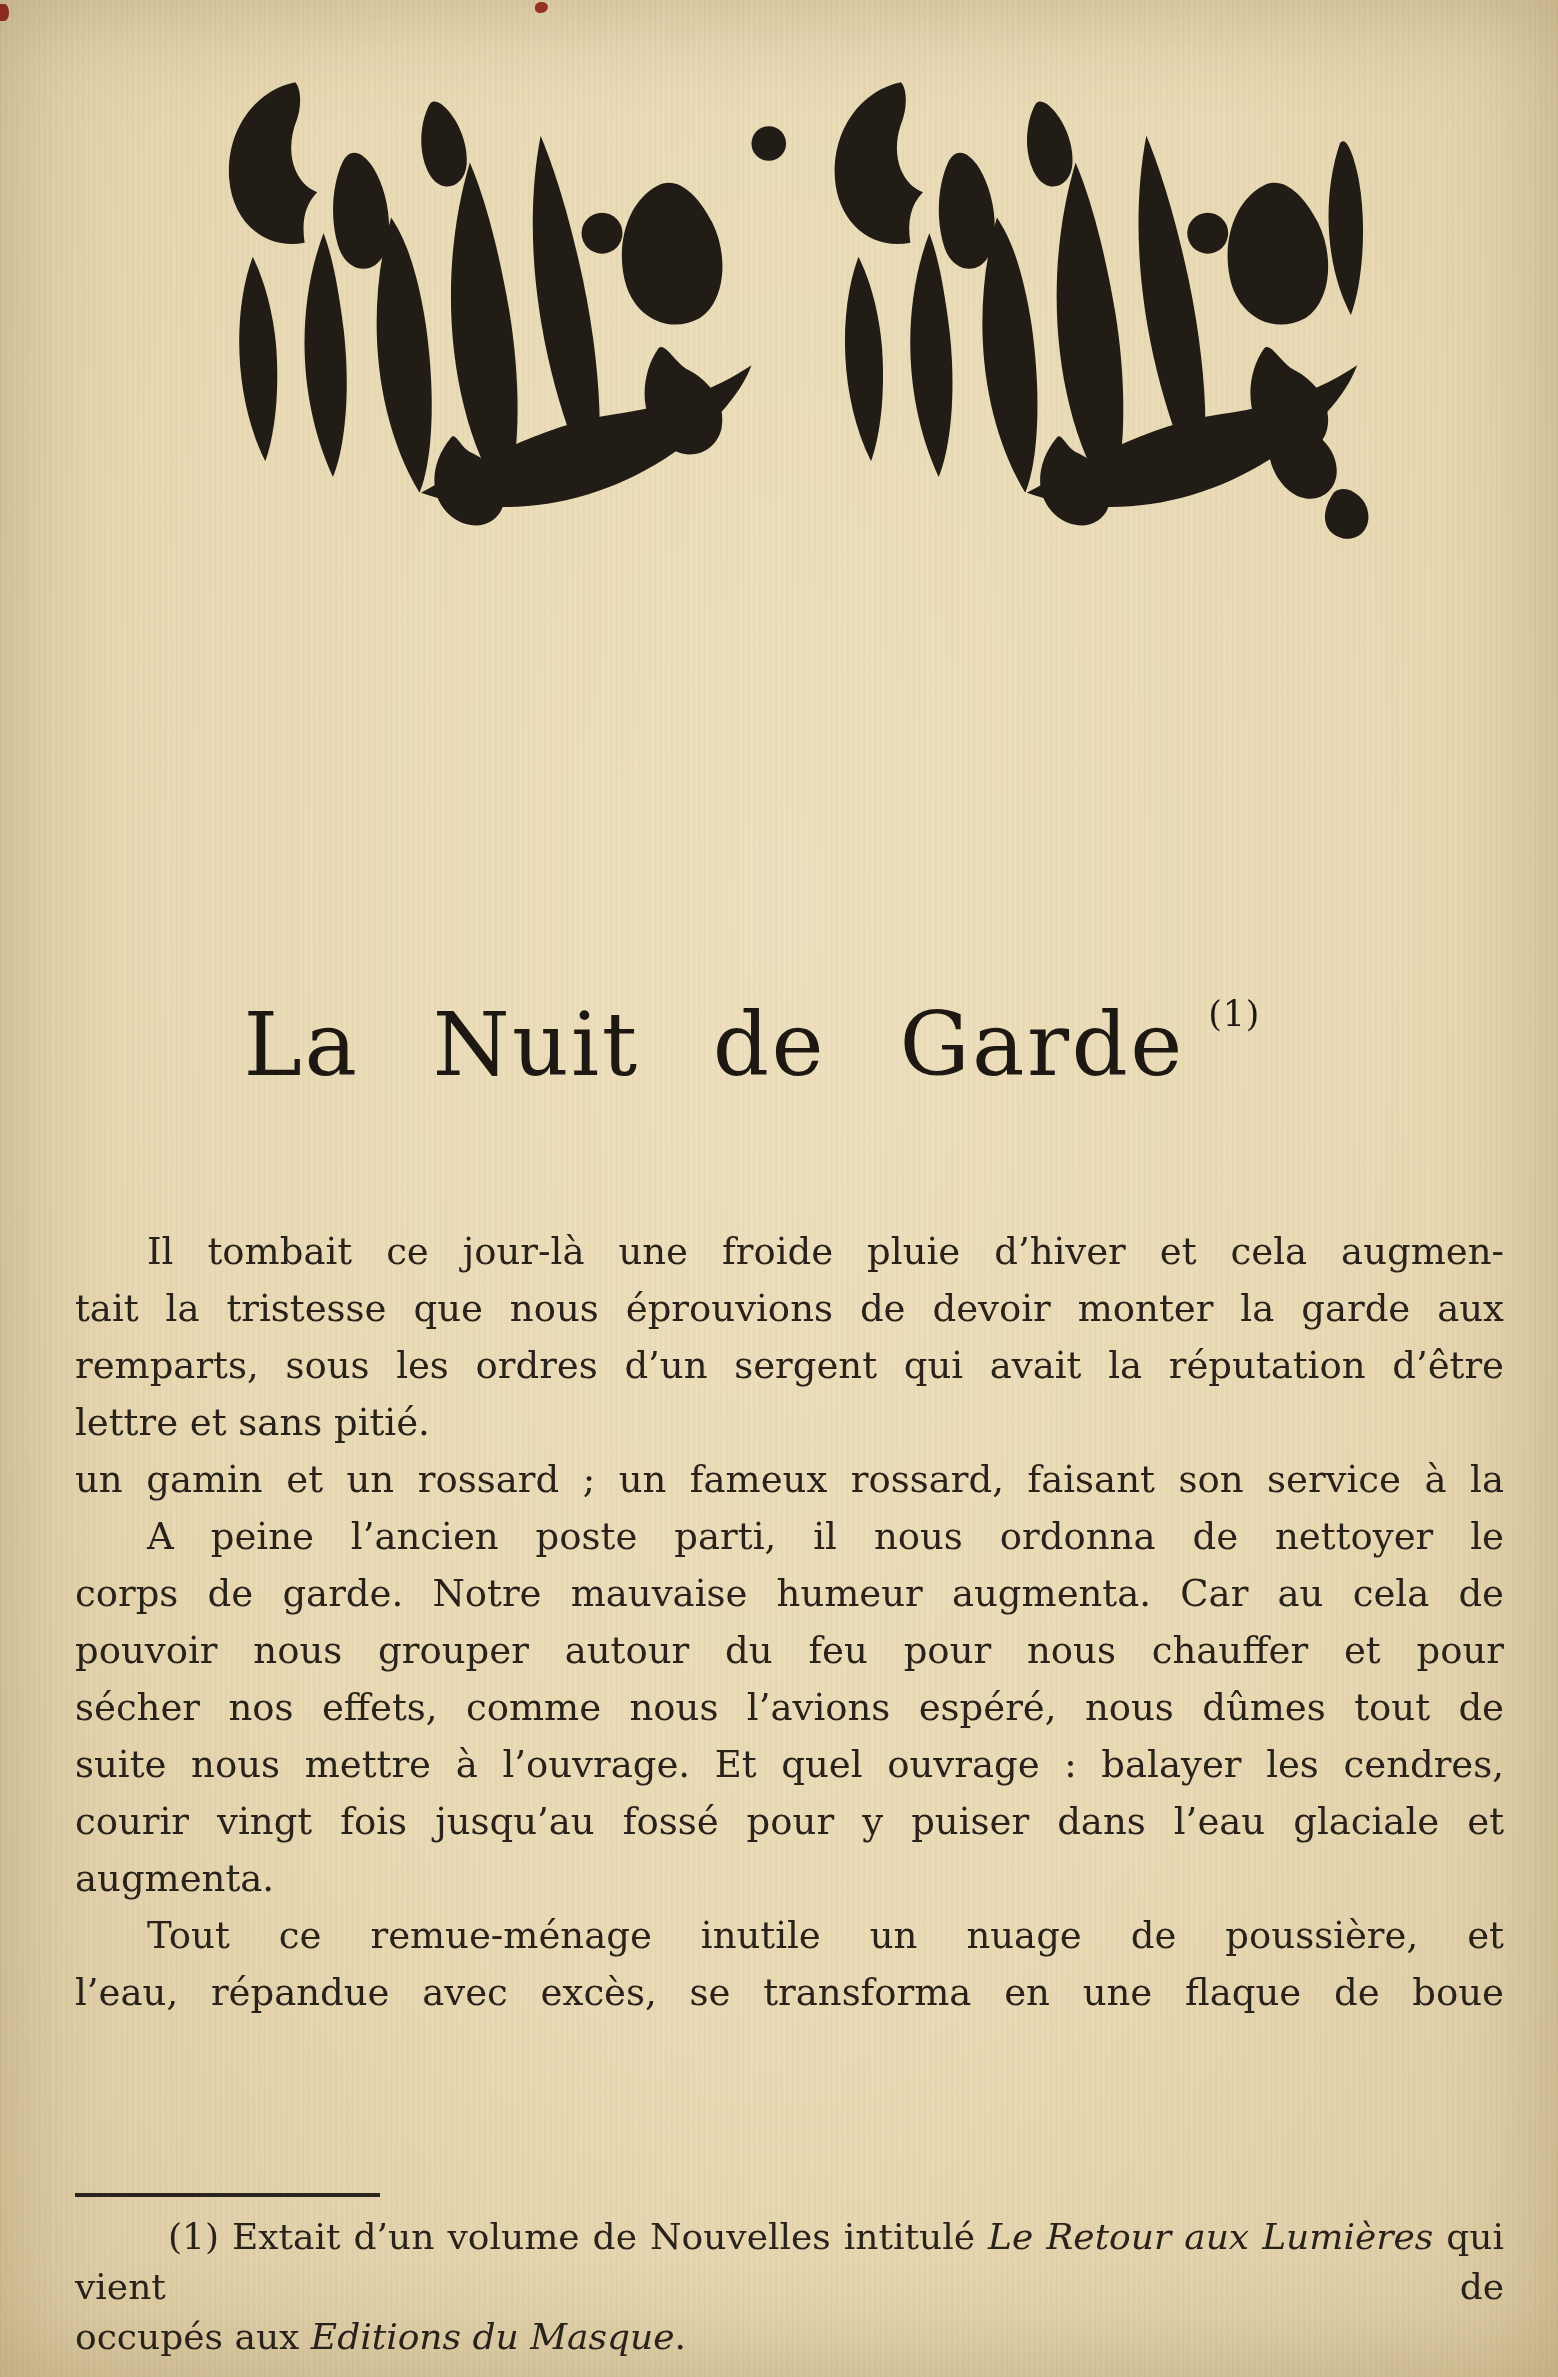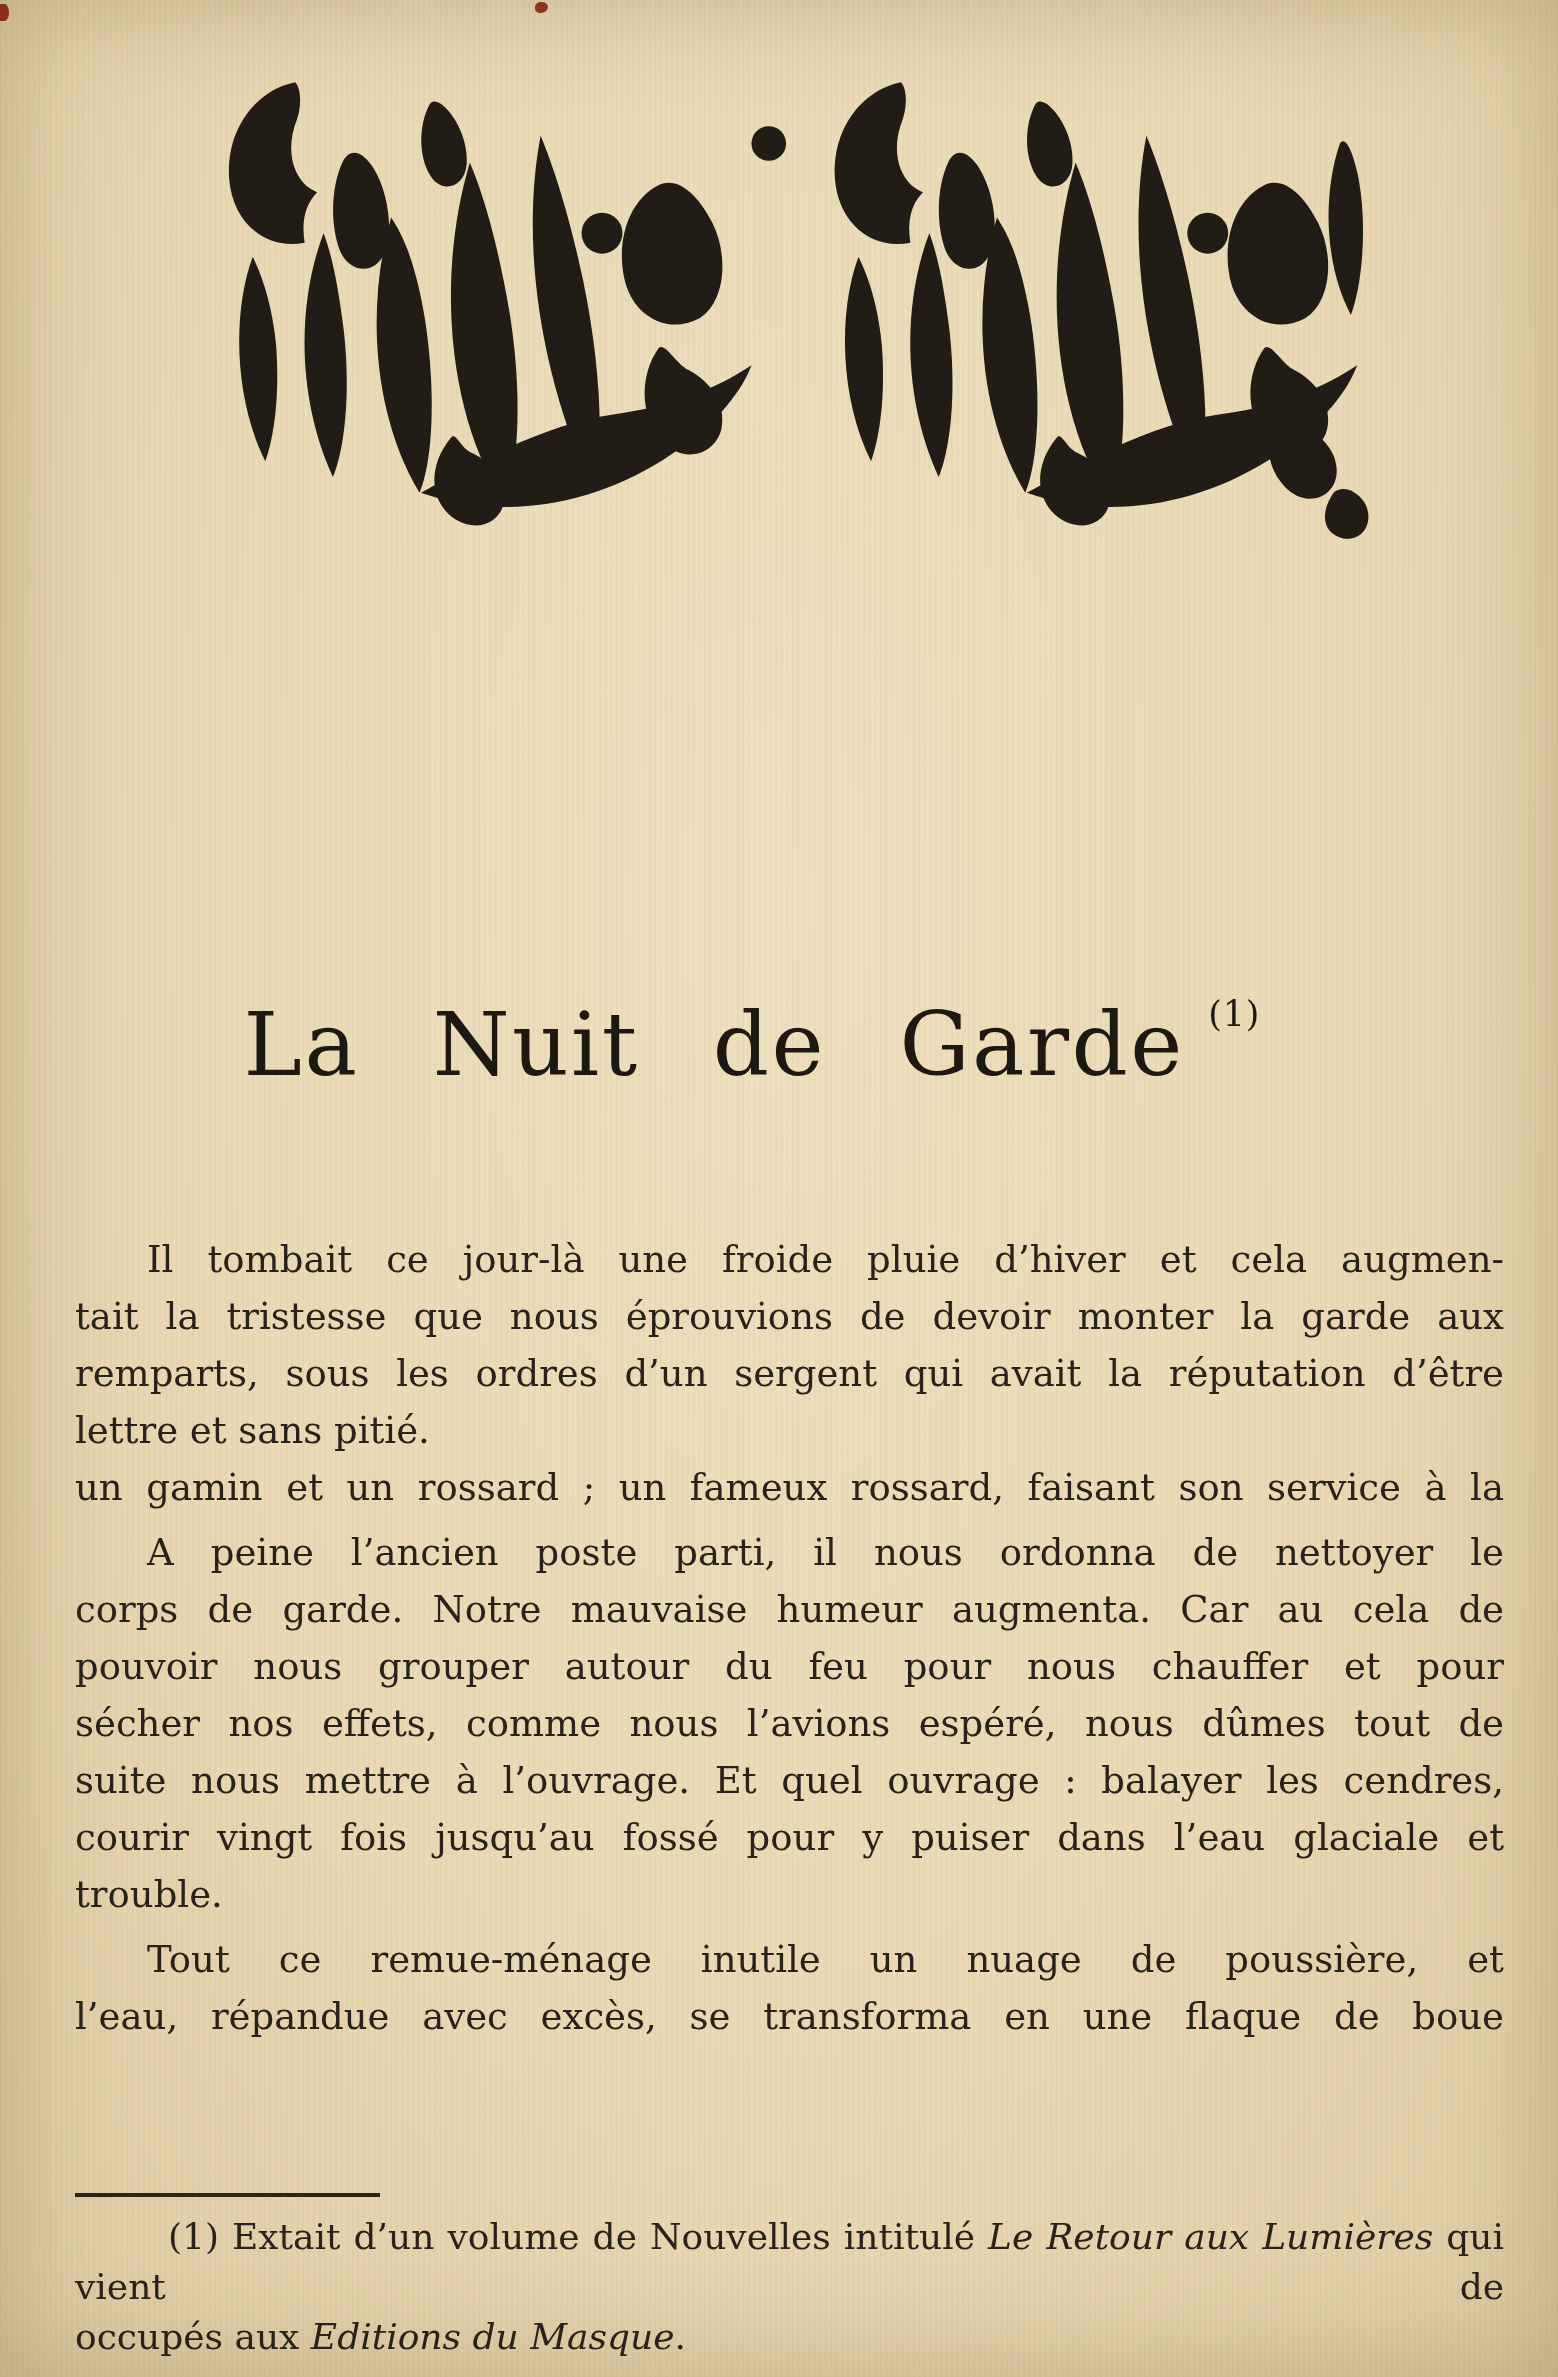--- a/index.html
+++ b/index.html
@@ -37,21 +37,21 @@
   }
   .fnmark { font-size:35px; letter-spacing:0.8px; word-spacing:0;
             vertical-align:49px; margin-left:23.6px; }
 
   
   .bodytext {
     position:absolute; top:1223px; left:75px; width:1429px;
     font-size:37px; line-height:57px; color:#29221a;
   }
   .line { text-align:justify; text-align-last:justify; }
-  .line.indent { text-indent:72px;margin-top:8px; }
+  .line.indent { text-indent:72px; }
   .line.short  { text-align-last:left; }
 
   
   .fn-rule { position:absolute; top:2193px; left:75px; width:305px; height:3.9px;
              background:#2a241b; }
   .footnote { position:absolute; top:2212px; left:75px; width:1429px;
               font-size:36px; line-height:50px; color:#29221a; }
   .fn-line.just { text-align:justify; text-align-last:justify; text-indent:93px; }
   .fn-line i { font-style:italic; }
 </style>
@@ -99,21 +99,21 @@
     <div class="line">remparts, sous les ordres d’un sergent qui avait la réputation d’être</div>
     <div class="line short">lettre et sans pitié.</div>
     <div class="line">un gamin et un rossard ; un fameux rossard, faisant son service à la</div>
 
     <div class="line indent">A peine l’ancien poste parti, il nous ordonna de nettoyer le</div>
     <div class="line">corps de garde. Notre mauvaise humeur augmenta. Car au cela de</div>
     <div class="line">pouvoir nous grouper autour du feu pour nous chauffer et pour</div>
     <div class="line">sécher nos effets, comme nous l’avions espéré, nous dûmes tout de</div>
     <div class="line">suite nous mettre à l’ouvrage. Et quel ouvrage : balayer les cendres,</div>
     <div class="line">courir vingt fois jusqu’au fossé pour y puiser dans l’eau glaciale et</div>
-    <div class="line short">trouble.</div>
+    <div class="line short">augmenta.</div>
 
     <div class="line indent">Tout ce remue-ménage inutile un nuage de poussière, et</div>
     <div class="line">l’eau, répandue avec excès, se transforma en une flaque de boue</div>
   </div>
 
   <div class="fn-rule"></div>
 
   <div class="footnote">
     <div class="fn-line just"><span>(1) Extait d’un volume de Nouvelles intitulé </span><i>Le Retour aux Lumières</i><span> qui vient de</span></div>
     <div class="fn-line"><span>occupés aux </span><i>Editions du Masque</i><span>.</span></div>

